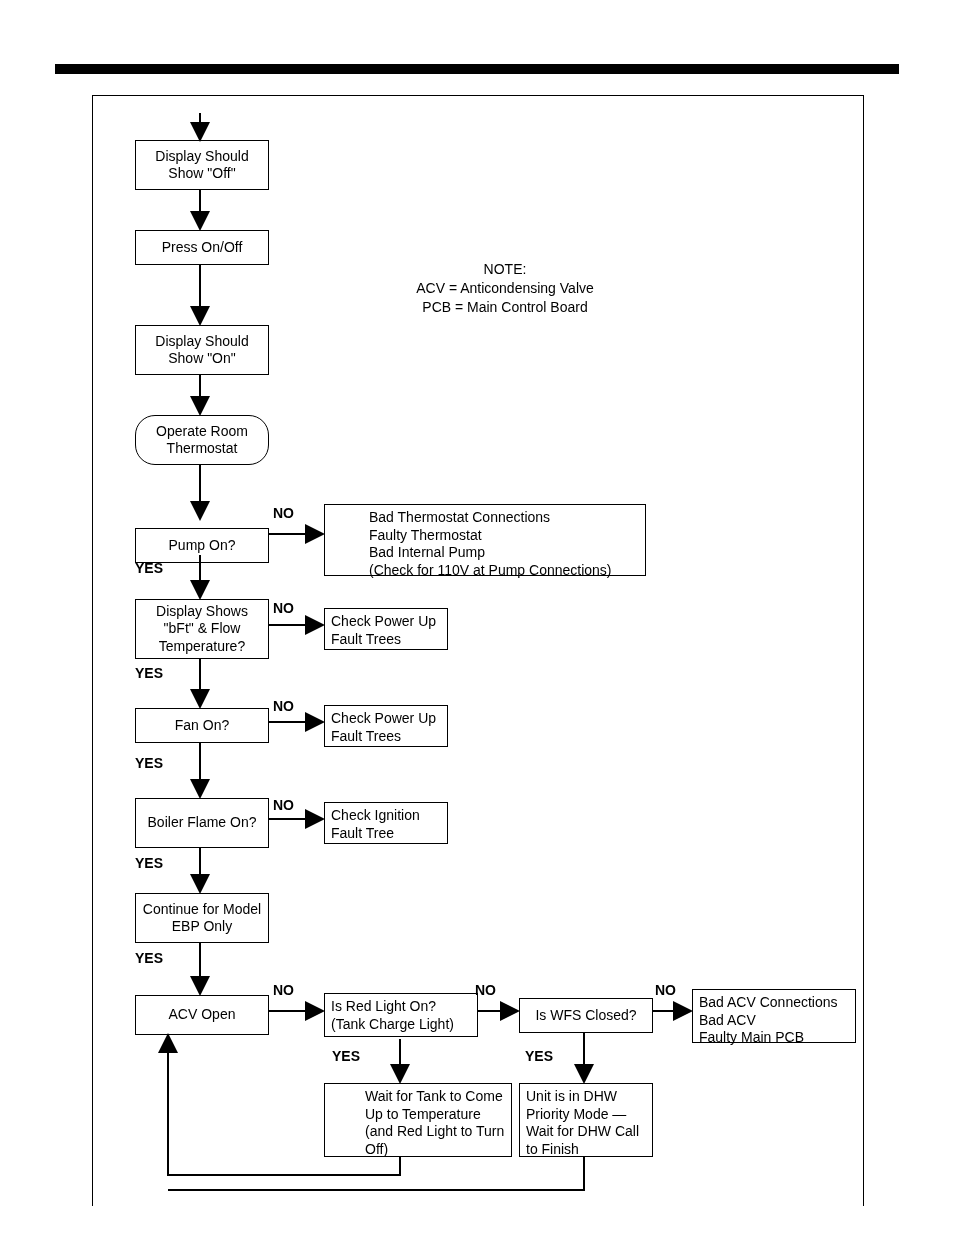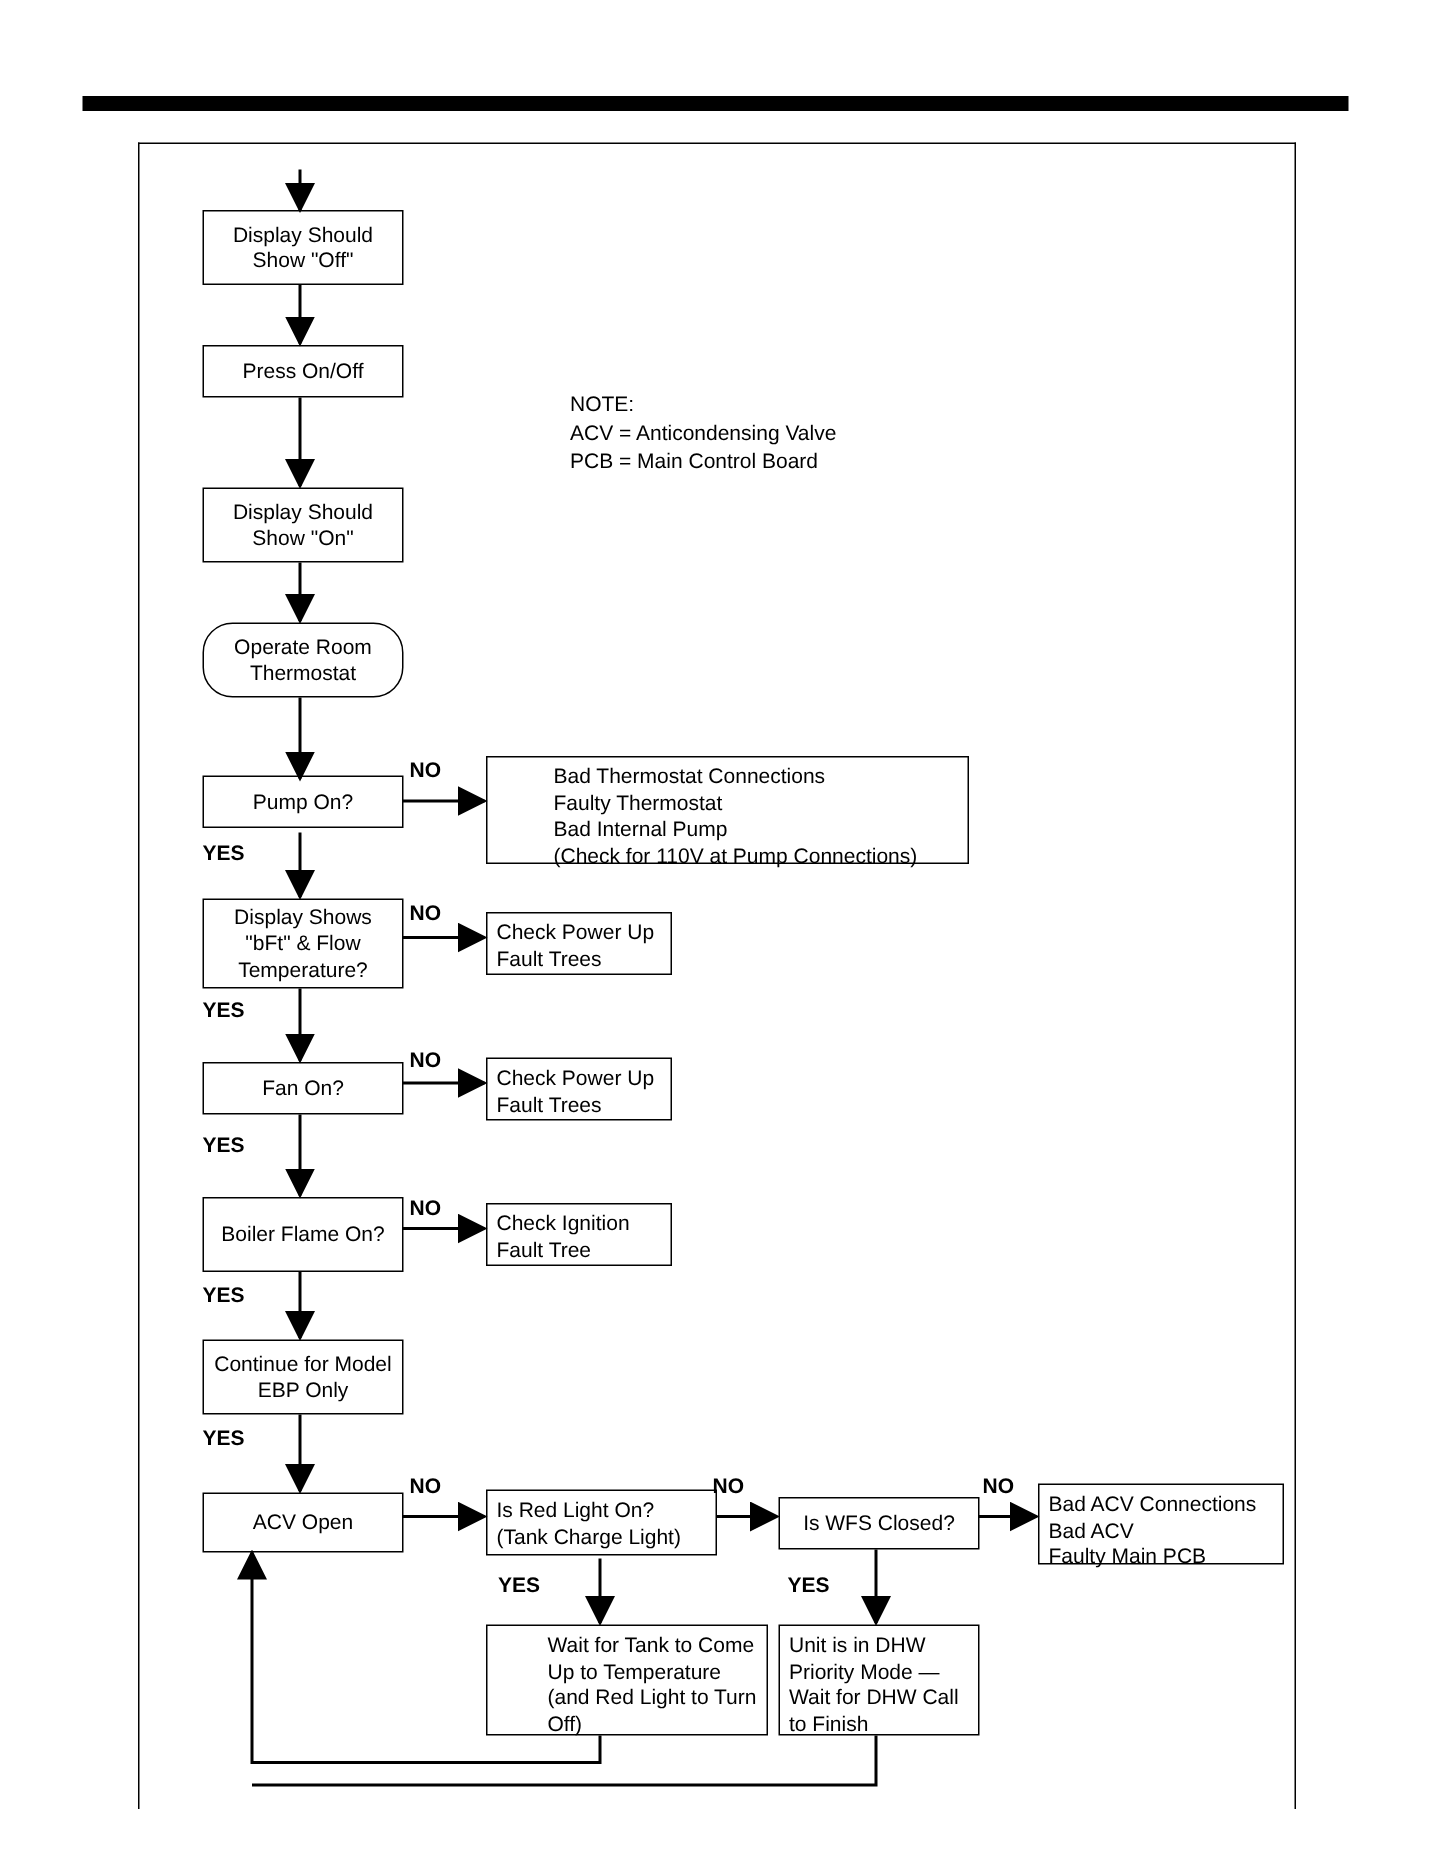--- a/index.html
+++ b/index.html
@@ -48,20 +48,21 @@
     text-align: left;
     justify-content: flex-start;
     align-items: flex-start;
   }
   .note {
     position: absolute;
     left: 380px;
     top: 260px;
     width: 250px;
     line-height: 1.35;
+    text-align: center;
   }
   .label {
     position: absolute;
     font-weight: bold;
   }
   svg.connector {
     position: absolute;
     overflow: visible;
   }
 </style>
@@ -77,21 +78,21 @@
     <div>NOTE:</div>
     <div>ACV = Anticondensing Valve</div>
     <div>PCB = Main Control Board</div>
   </div>
 
   <div class="box" style="left:135px; top:140px; width:120px; height:40px;">Display Should Show "Off"</div>
   <div class="box" style="left:135px; top:230px; width:120px; height:25px;">Press On/Off</div>
   <div class="box" style="left:135px; top:325px; width:120px; height:40px;">Display Should Show "On"</div>
   <div class="box" style="left:135px; top:415px; width:120px; height:40px;border-radius:20px;">Operate Room Thermostat</div>
 
-  <div class="box" style="left:135px; top:517px; width:120px; height:25px;text-align:center;">Pump On?</div>
+  <div class="box" style="left:135px; top:528px; width:120px; height:25px;text-align:center;">Pump On?</div>
   <div class="box left" style="left:324px; top:504px; width:270px; height:62px; white-space:pre-line;padding-left:44px;">Bad Thermostat Connections
 Faulty Thermostat
 Bad Internal Pump
 (Check for 110V at Pump Connections)</div>
 
   <div class="box" style="left:135px; top:599px; width:120px; height:50px;">Display Shows "bFt" &amp; Flow Temperature?</div>
   <div class="box left" style="left:324px; top:608px; width:110px; height:32px;">Check Power Up Fault Trees</div>
 
   <div class="box" style="left:135px; top:708px; width:120px; height:25px;">Fan On?</div>
   <div class="box left" style="left:324px; top:705px; width:110px; height:32px;">Check Power Up Fault Trees</div>

